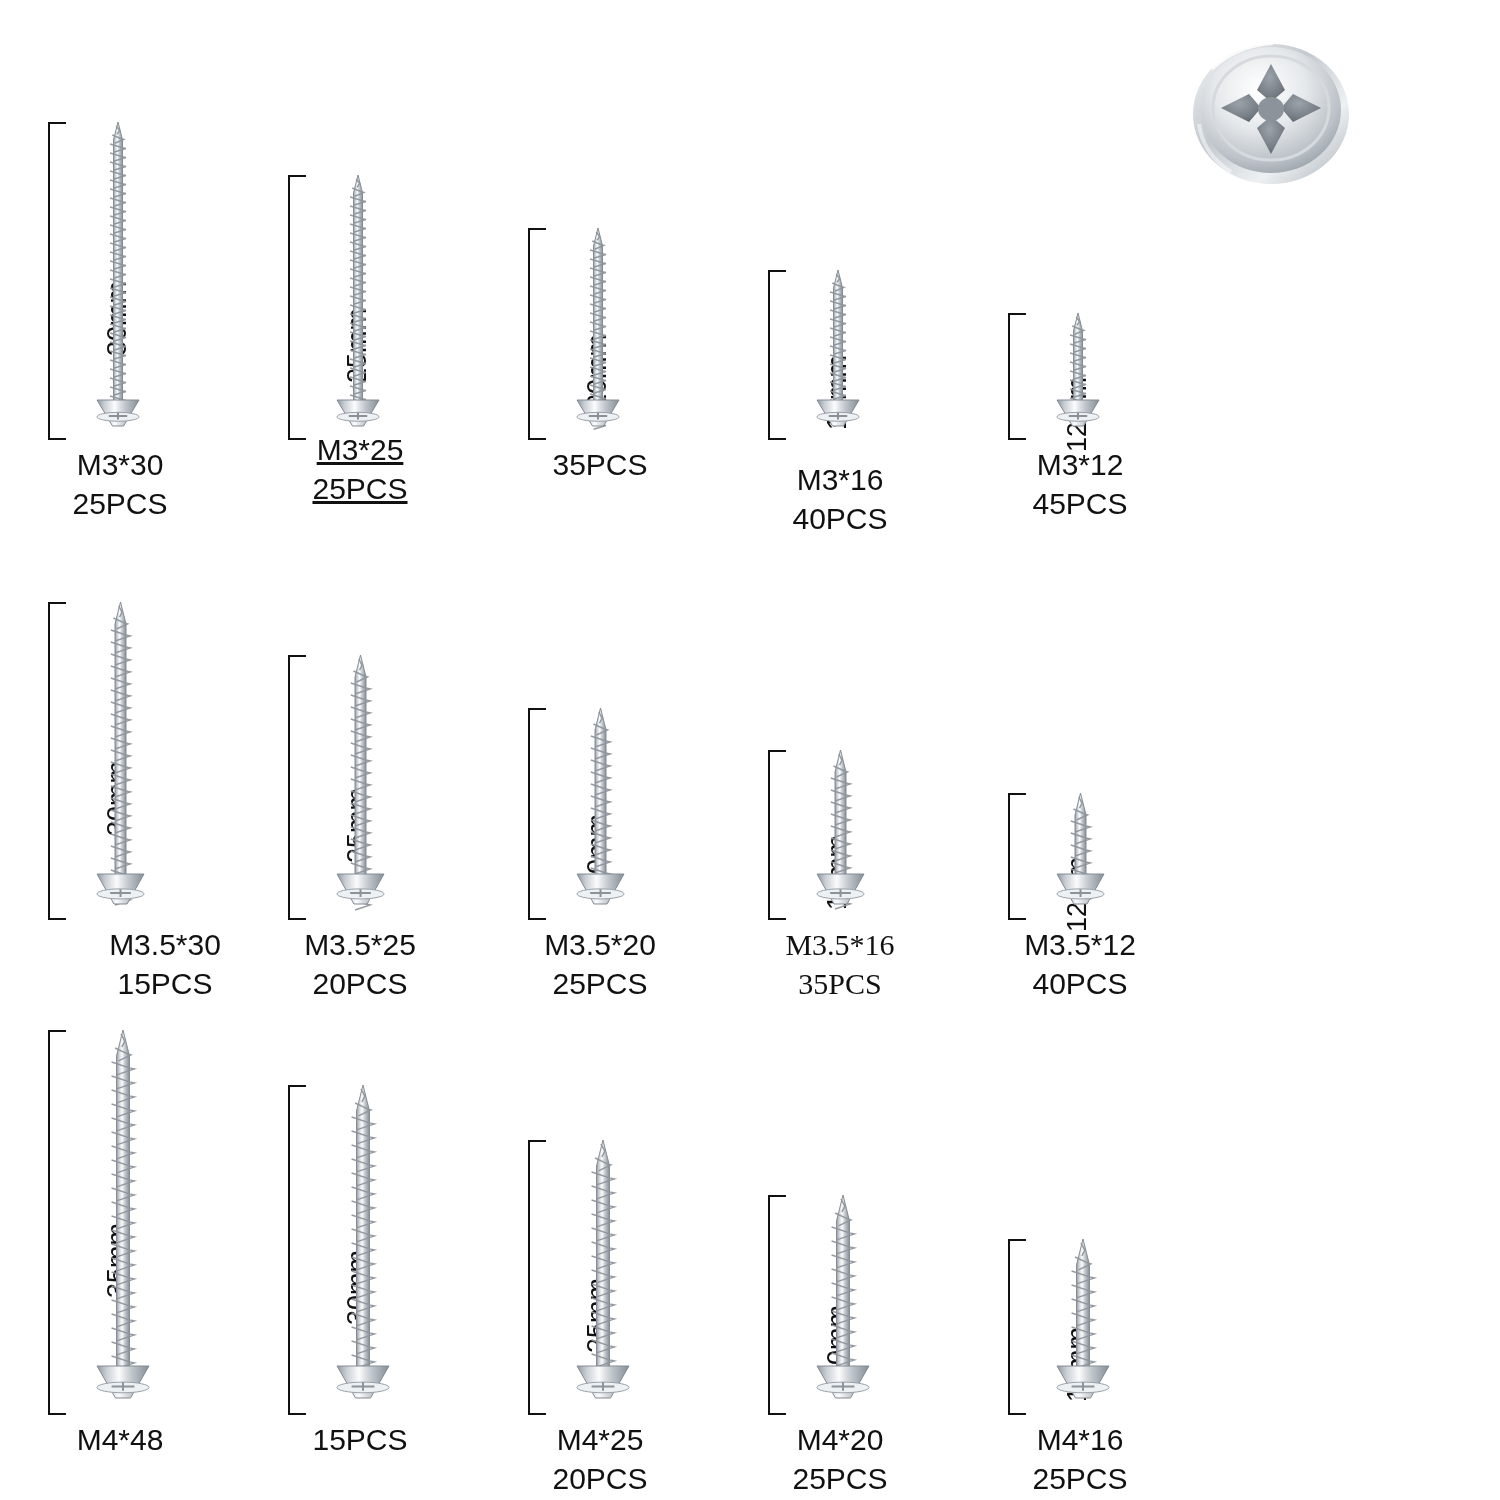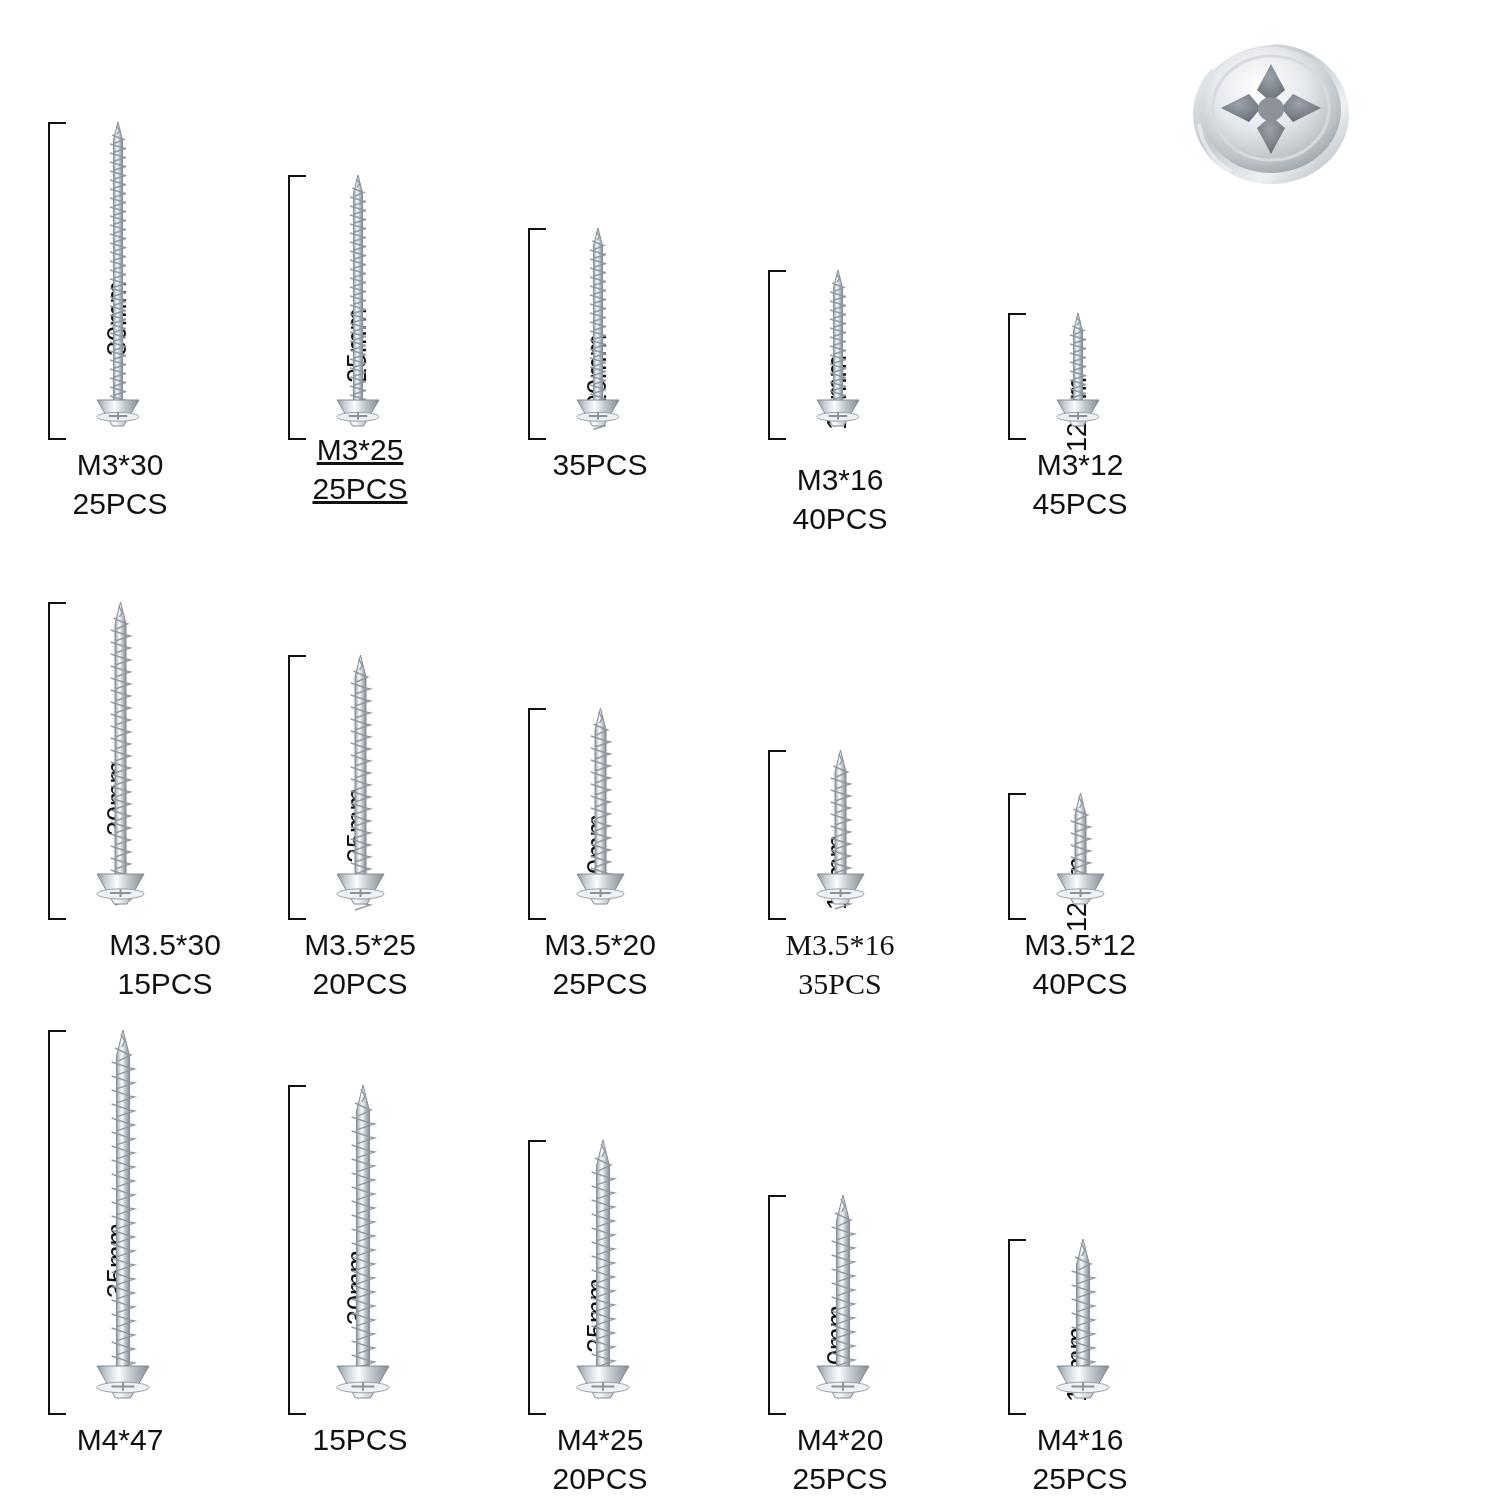--- a/index.html
+++ b/index.html
@@ -735,21 +735,21 @@
     <path d="M5 349
              L57 349
              L38.5 381
              L23.5 381 Z" transform="translate(0,-13)" fill="url(#gM435)" stroke="#848b92" stroke-width="1"></path>
     <ellipse cx="31" cy="357.45" rx="26" ry="5.32" fill="#eef1f3" stroke="#9aa1a8" stroke-width="1"></ellipse>
     <path d="M19.560000000000002 356.5 L42.44 356.5" stroke="#8b9299" stroke-width="2"></path>
     <path d="M31 352.32 L31 360.68" stroke="#8b9299" stroke-width="2"></path>
   </svg>
         </div>
         <div class="caption" style="top: 420px;">
-          <div>M4*47</div>
+          <div>M4*48</div>
         </div>
       </div>
       <div class="cell">
         <div class="dim" style="height: 330px; top: 85px; left: 48px;">
           <span class="vlabel">30mm</span>
         </div>
         <div class="screw" style="bottom: 45px; left: 92px;">
   <svg width="62" height="330" viewBox="0 0 62 330">
     <defs>
       <linearGradient id="gM430" x1="0" y1="0" x2="1" y2="0">

